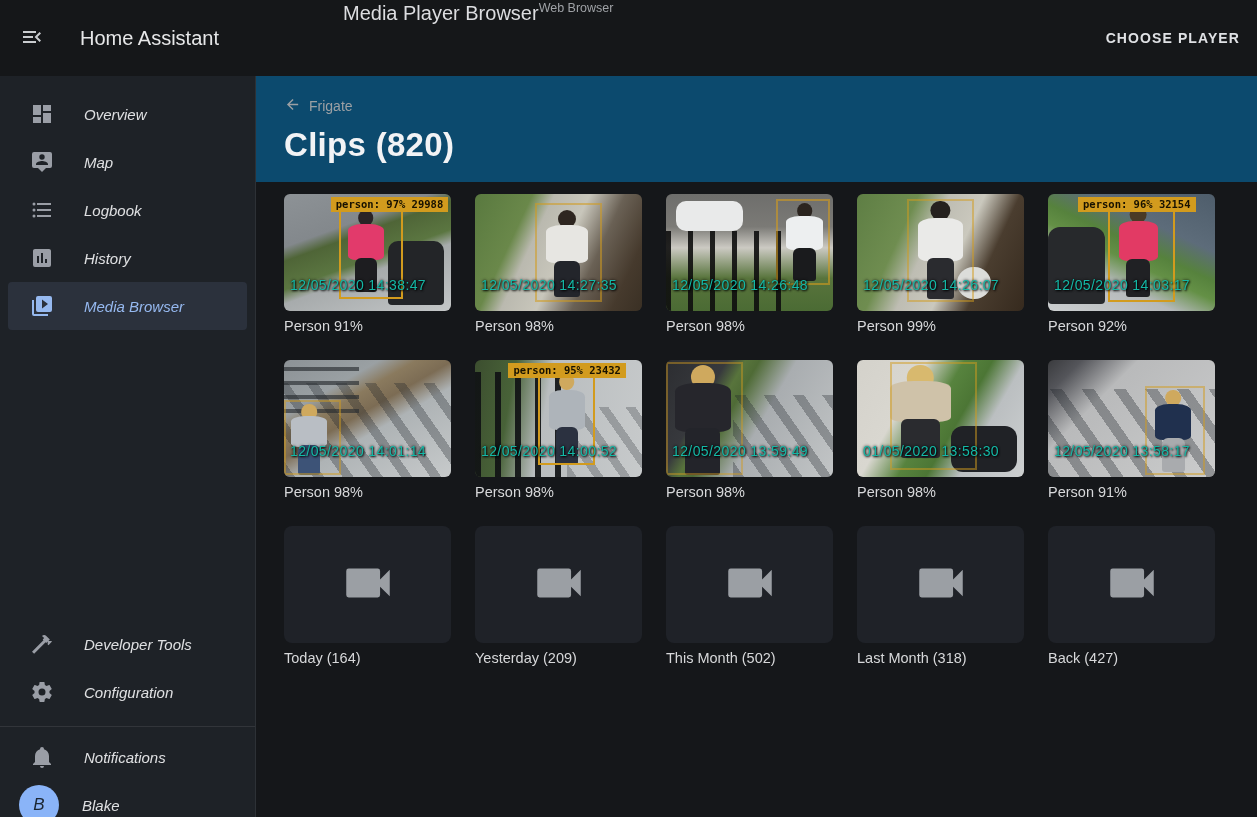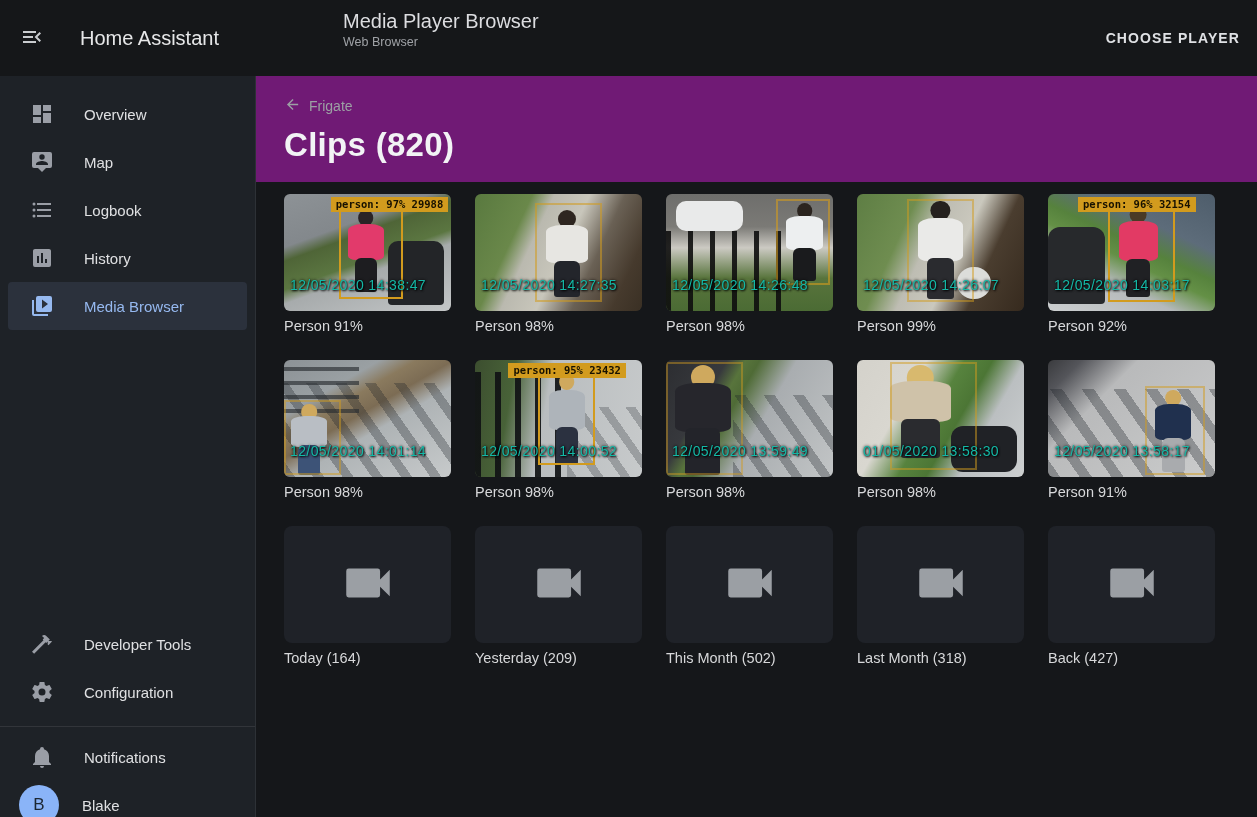--- a/index.html
+++ b/index.html
@@ -5,50 +5,50 @@
   * { margin:0; padding:0; box-sizing:border-box; }
   html,body { width:1257px; height:817px; overflow:hidden; background:#15171a;
               font-family:"Liberation Sans", sans-serif; }
 
   
   .appbar { position:relative; height:76px; background:#151719; display:flex; align-items:center; color:#e8e9ea; }
   .menu-btn { width:48px; height:48px; margin-left:8px; border:none; background:transparent; color:#c9cccf;
               display:flex; align-items:center; justify-content:center; cursor:pointer; }
   .menu-btn svg { width:24px; height:24px; }
   .ha-title { margin-left:24px; font-size:20px; color:#e6e7e8; }
-  .appbar-center { position:absolute; left:343px; top:8px; display:flex; flex-direction:column; }
+  .appbar-center { position:absolute; left:343px; top:0; display:flex; flex-direction:row; }
   .page-title { font-size:20px; color:#dcdde0; line-height:26px; }
   .page-subtitle { font-size:12.5px; color:#9fa2a6; line-height:16px; }
   .choose-player { margin-left:auto; margin-right:13px; background:transparent; border:none; cursor:pointer;
                    color:#dfe1e4; font-size:14px; font-weight:700; letter-spacing:1.1px; padding:8px 4px;
                    font-family:"Liberation Sans", sans-serif; }
 
   
   .shell { display:flex; height:753px; }
 
   
   .sidebar { width:256px; background:#1e2227; border-right:1px solid rgba(255,255,255,.07);
              display:flex; flex-direction:column; padding-top:14px; }
   .nav-item { height:48px; display:flex; align-items:center; padding-left:22px; margin:0 8px; border-radius:4px;
-              color:#dfe0e2; font-size:15px; cursor:pointer; flex:none; }
+              color:#dfe0e2; font-size:15px; cursor:pointer; flex:none;font-style:italic; }
   .nav-item .nav-icon { width:24px; height:24px; color:#9a9ea6; display:flex; }
   .nav-item .nav-icon svg { width:24px; height:24px; }
   .nav-item .nav-label { margin-left:30px; }
   .nav-item.active { background:#2b313c; color:#96b9f0; }
   .nav-item.active .nav-icon { color:#96b9f0; }
   .nav-spacer { flex:1; }
   .side-divider { height:1px; background:rgba(255,255,255,.09); margin:10px 0 6px 0; }
   .avatar { width:40px; height:40px; border-radius:50%; background:#8ab4f8; color:#1c2733;
             display:flex; align-items:center; justify-content:center; font-size:17px; flex:none; }
   .nav-item.profile { padding-left:11px; }
   .nav-item.profile .nav-label { margin-left:23px; }
 
   
   .content { flex:1; display:flex; flex-direction:column; overflow:hidden; }
-  .content-header { background:#701a75; padding:20px 28px 18px 28px; }
+  .content-header { background:#0c4a6e; padding:20px 28px 18px 28px; }
   .breadcrumb { display:flex; align-items:center; gap:8px; color:#9ca0a4; font-size:14px; cursor:pointer; width:fit-content; }
   .breadcrumb svg { width:17px; height:17px; }
   .clips-title { margin-top:10px; color:#f2f3f5; font-size:33px; font-weight:700; letter-spacing:.3px; }
 
   .grid-wrap { flex:1; overflow:hidden; padding:12px 28px 0 28px; background:#15171a; }
   .grid { display:grid; grid-template-columns:repeat(5,167px); column-gap:24px; row-gap:26px; }
   .cell { display:flex; flex-direction:column; cursor:pointer; }
   .cell-label { margin-top:7px; font-size:14.5px; color:#d7d8da; }
 
   

